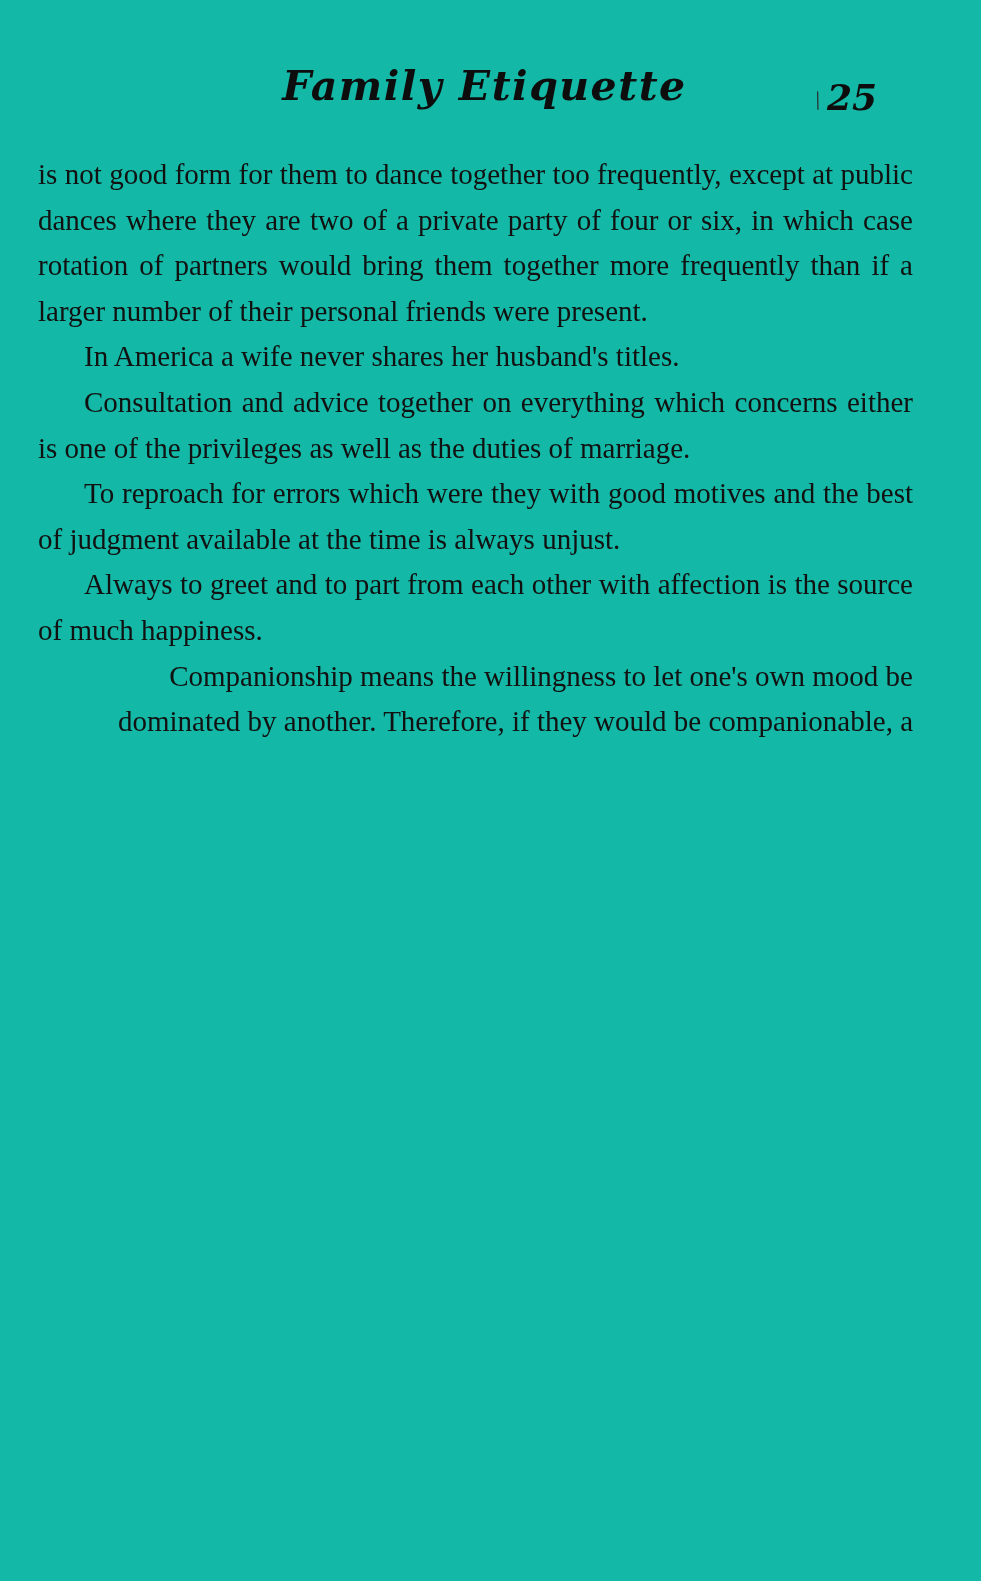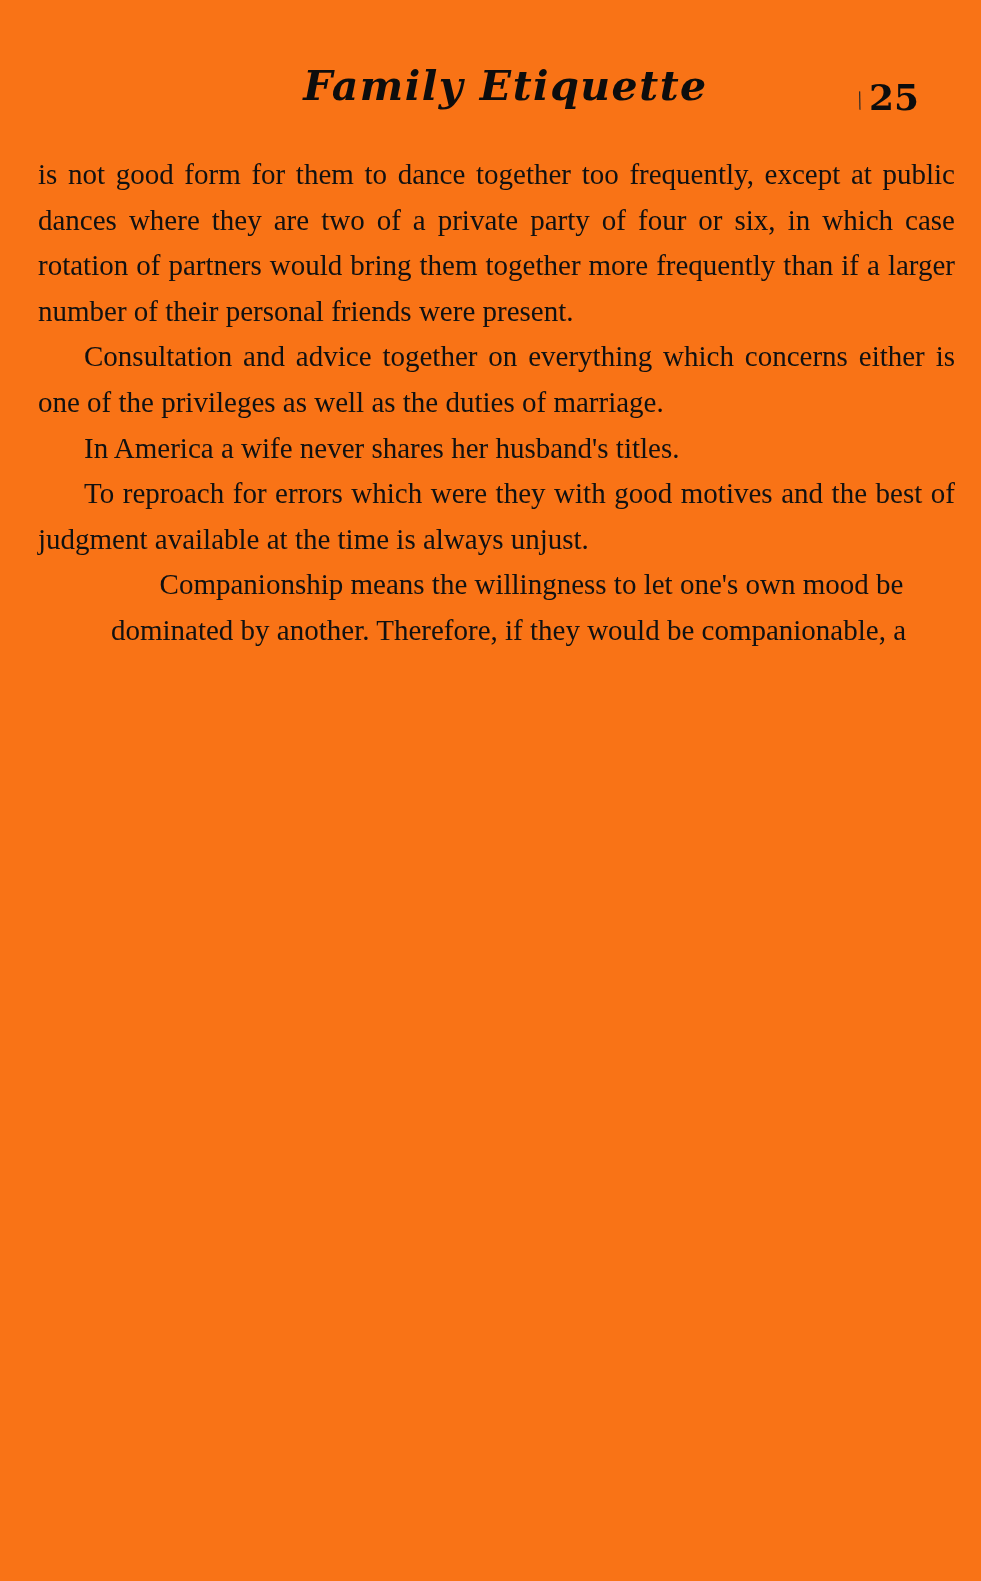--- a/index.html
+++ b/index.html
@@ -13,22 +13,22 @@
     font-family: "Liberation Serif", serif;
     color: #101010;
     position: relative;
     overflow: hidden;
   }
   .page {
     position: relative;
     width: 981px;
     height: 1581px;
     box-sizing: border-box;
-    padding: 62px 26px 0 38px;
-    background: #f97316;
+    padding: 62px 68px 0 38px;
+    background: #14b8a6;
   }
   .header {
     display: flex;
     align-items: baseline;
     justify-content: center;
     position: relative;
     height: 74px;
   }
   .header-title {
     font-family: "DejaVu Serif", serif;
@@ -48,38 +48,39 @@
     transform: rotate(18deg);
   }
   .header-pageno {
     position: absolute;
     right: 36px;
     top: 14px;
     font-family: "DejaVu Serif", serif;
     font-weight: 700;
     font-size: 36px;
     color: #0d0d0d;
+    font-style: italic;
   }
   .body-text {
     margin-top: 16px;
   }
   .para {
     font-size: 29px;
     line-height: 45.6px;
     text-align: justify;
     text-justify: inter-word;
     margin: 0;
     color: #111111;
     -webkit-font-smoothing: none;
   }
   .para.indent {
     text-indent: 46px;
   }
   .para:last-child {
-    text-align: center;
+    text-align: right;
     margin-left: 24px;
   }
   .para.cont {
     text-align: justify;
   }
   
   .para, .header-title, .header-pageno {
     text-rendering: optimizeLegibility;
   }
 </style>
@@ -89,19 +90,20 @@
 <div class="page">
 
   <div class="header">
     <div class="header-title">Family Etiquette</div>
     <div class="header-slash">\</div>
     <div class="header-pageno">25</div>
   </div>
 
   <div class="body-text">
     <p class="para cont">is not good form for them to dance together too frequently, except at public dances where they are two of a private party of four or six, in which case rotation of partners would bring them together more frequently than if a larger number of their personal friends were present.</p>
+    <p class="para indent">In America a wife never shares her husband's titles.</p>
     <p class="para indent">Consultation and advice together on everything which concerns either is one of the privileges as well as the duties of marriage.</p>
-    <p class="para indent">In America a wife never shares her husband's titles.</p>
     <p class="para indent">To reproach for errors which were they with good motives and the best of judgment available at the time is always unjust.</p>
+    <p class="para indent">Always to greet and to part from each other with affection is the source of much happiness.</p>
     <p class="para indent">Companionship means the willingness to let one's own mood be dominated by another. Therefore, if they would be companionable, a</p>
   </div>
 
 </div>
 
 </body></html>

